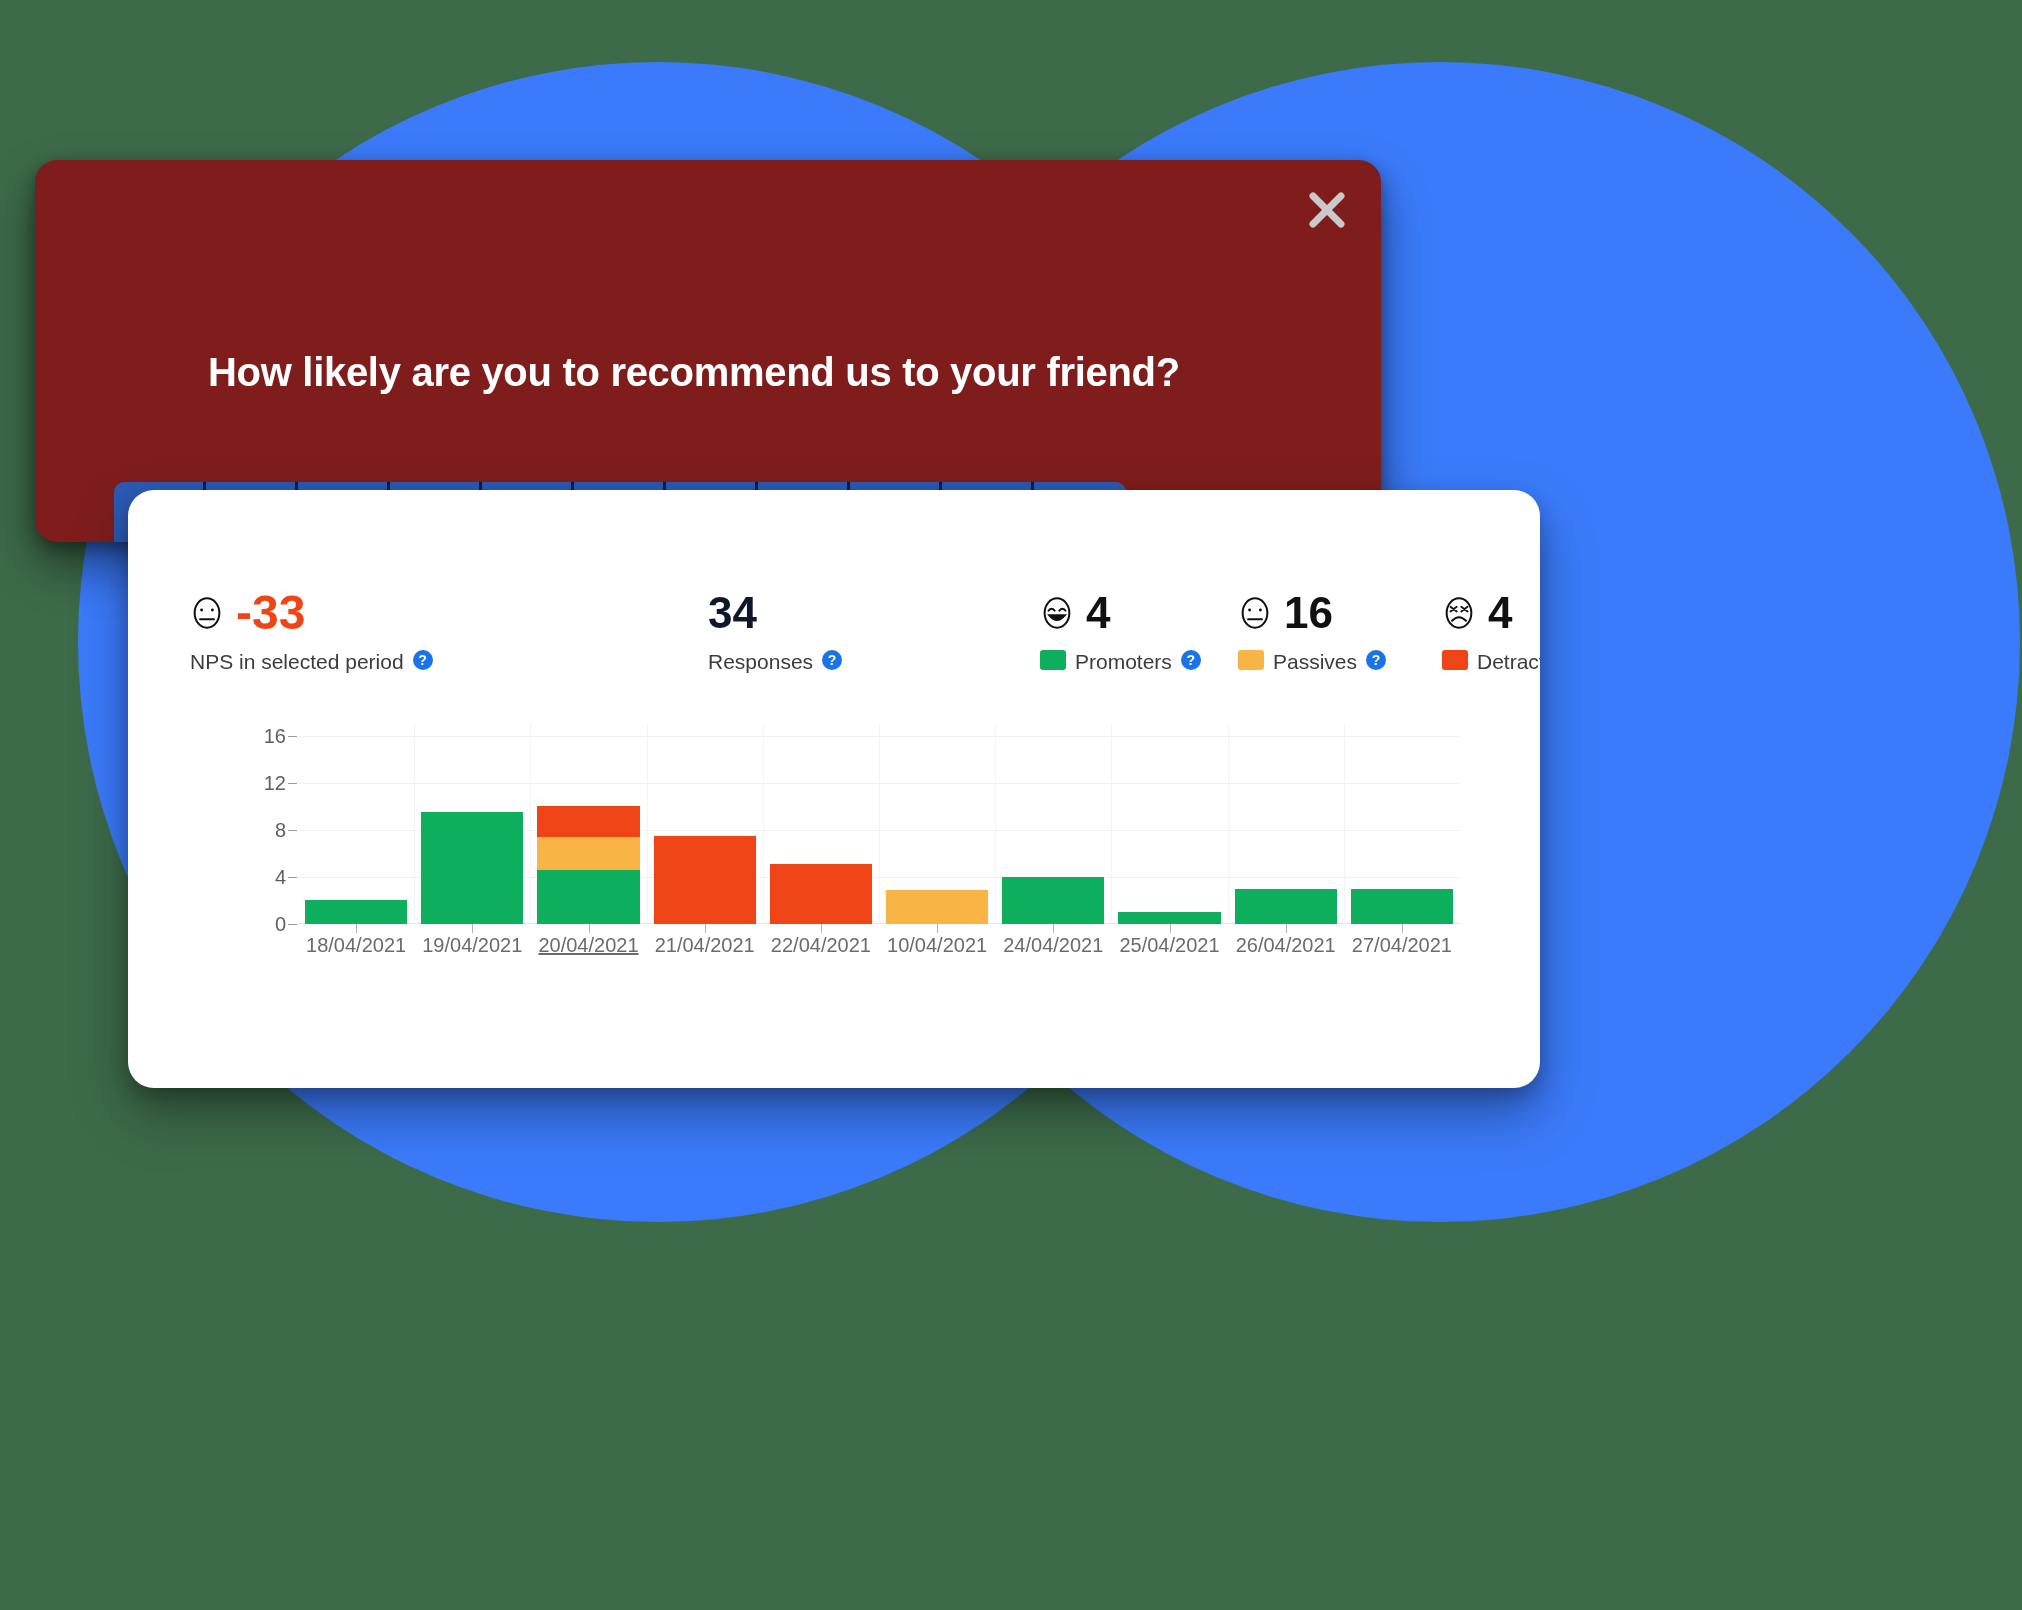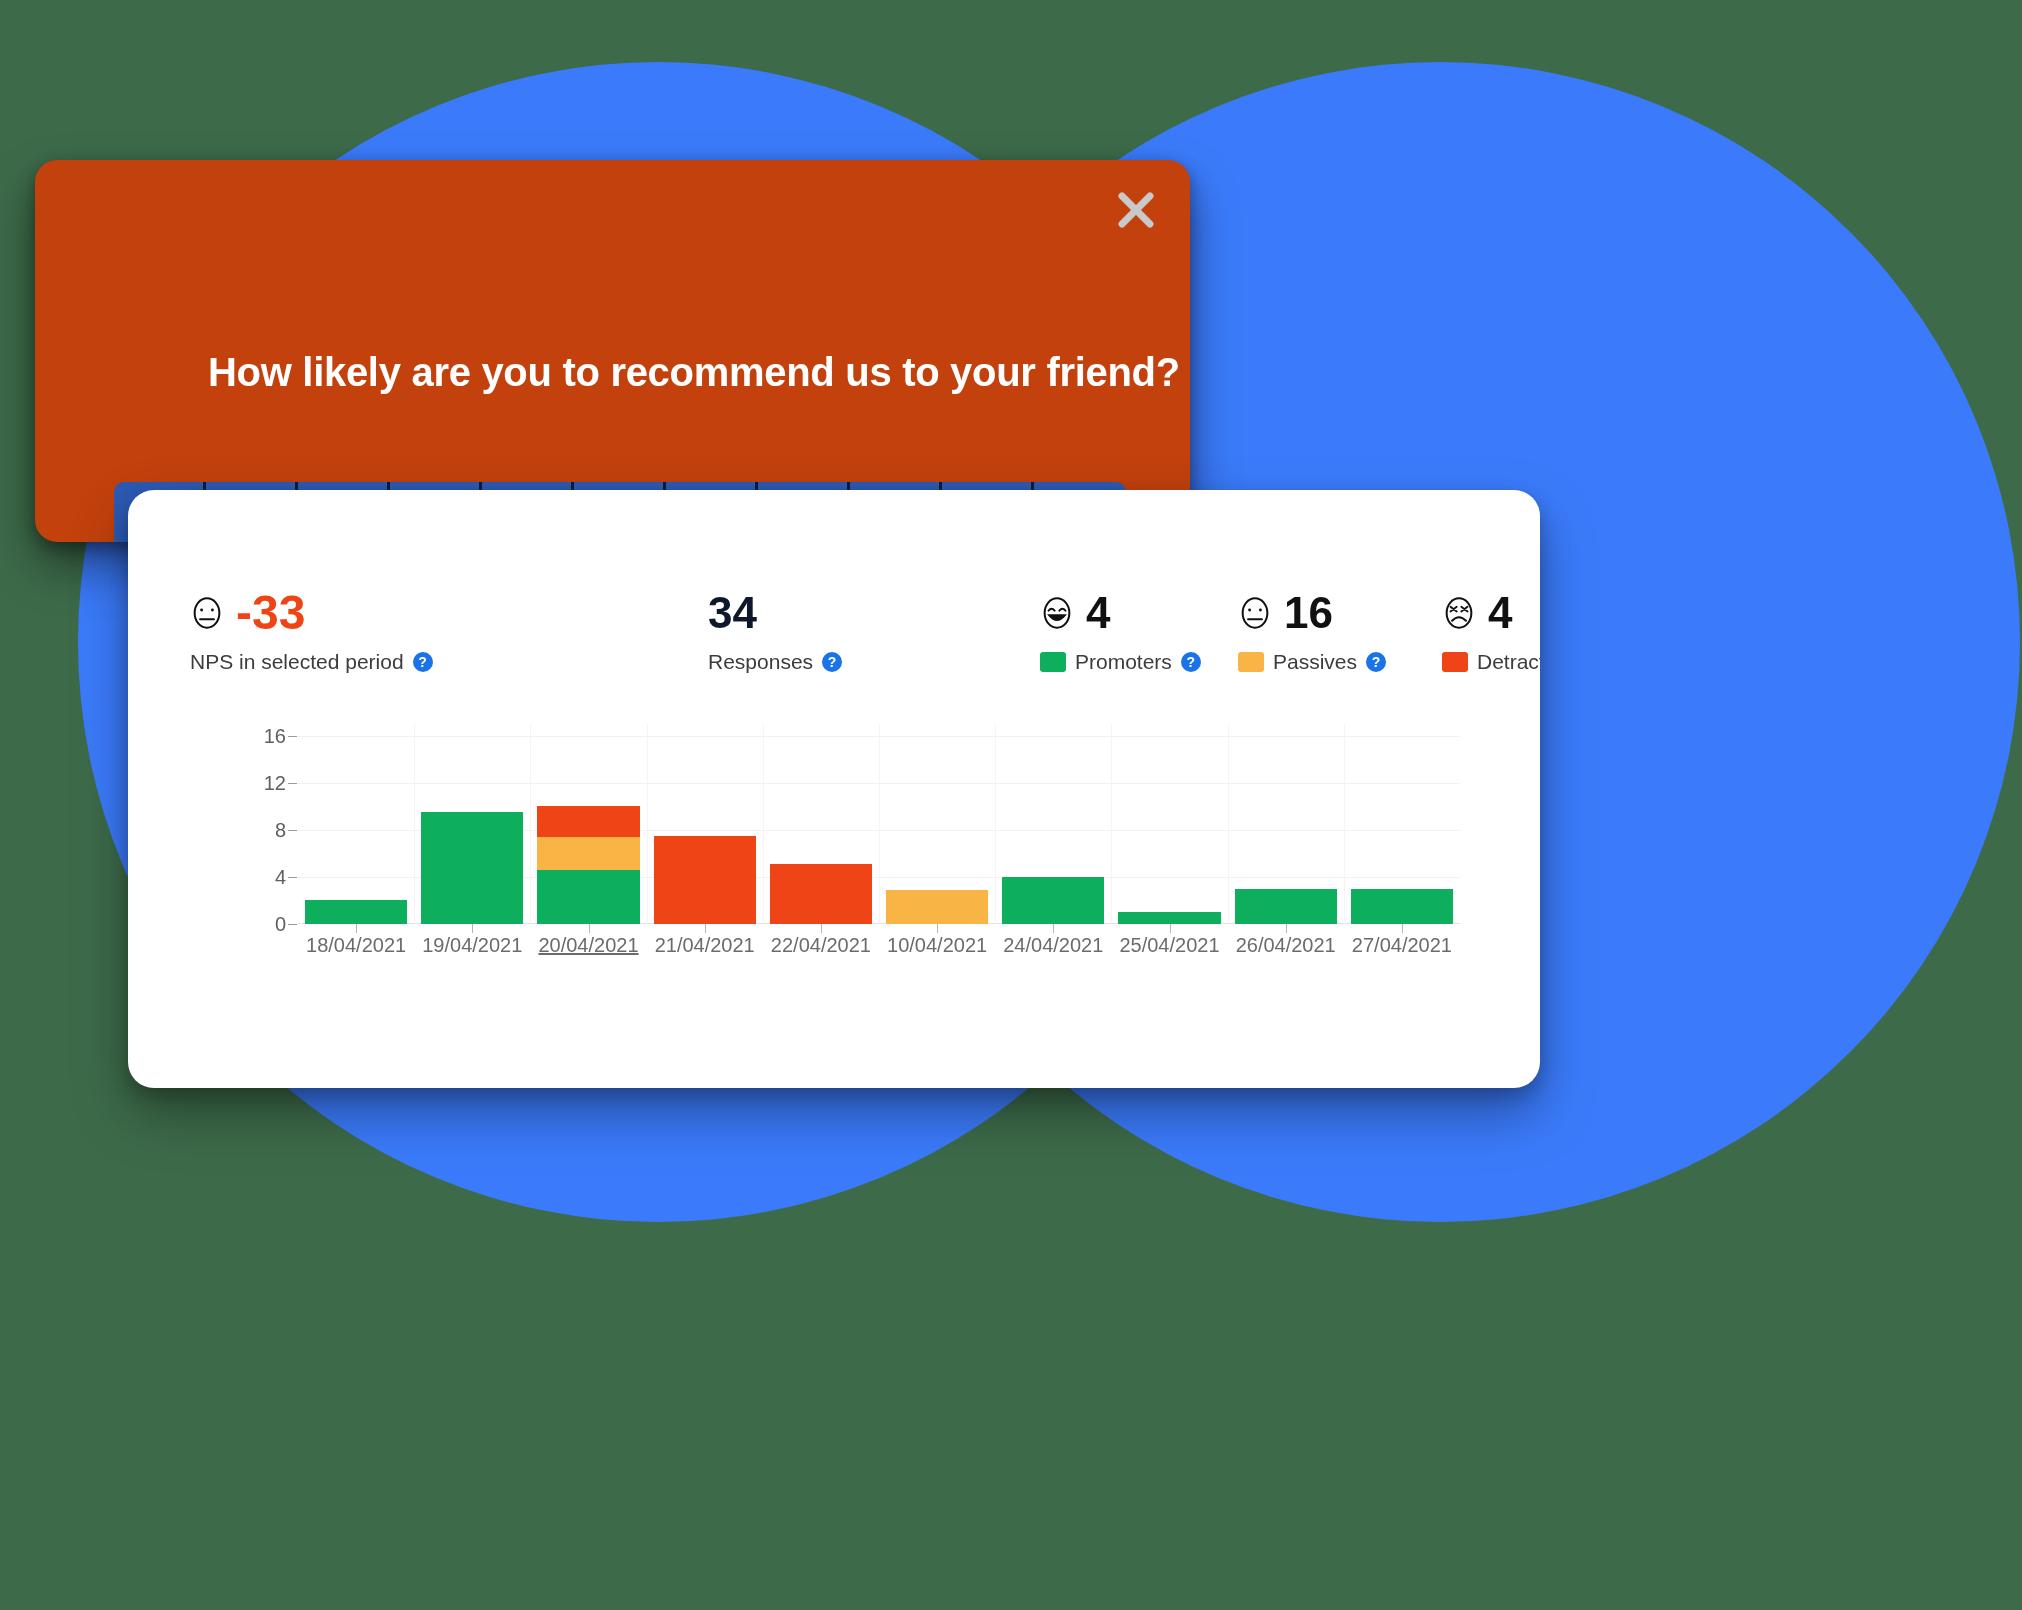--- a/index.html
+++ b/index.html
@@ -20,22 +20,22 @@
     background:#3b7bfb;
   }
   .bg-circle.c2{
     left:860px; top:62px; width:1160px; height:1160px;
   }
 
   
   .survey-card{
     position:absolute;
     left:35px; top:160px;
-    width:1155px; height:382px;
-    background:#c2410c;
+    width:1346px; height:382px;
+    background:#7f1d1d;
     border-radius:22px;
     box-shadow:0 24px 48px rgba(0,0,0,.45), 0 6px 16px rgba(0,0,0,.35);
     overflow:hidden;
   }
   .close-btn{
     position:absolute;
     right:26px; top:22px;
     width:56px;height:56px;
     display:flex;align-items:center;justify-content:center;
     cursor:pointer;
@@ -90,21 +90,21 @@
   }
   .stat{position:absolute;}
   .stat-top{
     display:flex;align-items:center;gap:12px;height:50px;
   }
   .stat-value{
     font-size:44px;font-weight:bold;color:#111111;line-height:1;
   }
   .stat-value.nps{color:#ef4415;font-size:48px;}
   .stat-sub{
-    display:flex;align-items:center;gap:9px;
+    display:flex;align-items:flex-start;gap:9px;
     margin-top:12px;
     font-size:21px;color:#3c3c3c;
   }
   .swatch{
     width:26px;height:20px;border-radius:3px;display:inline-block;
   }
   .help{
     width:20px;height:20px;border-radius:50%;
     background:#1a73e8;color:#fff;
     font-size:14px;font-weight:bold;

